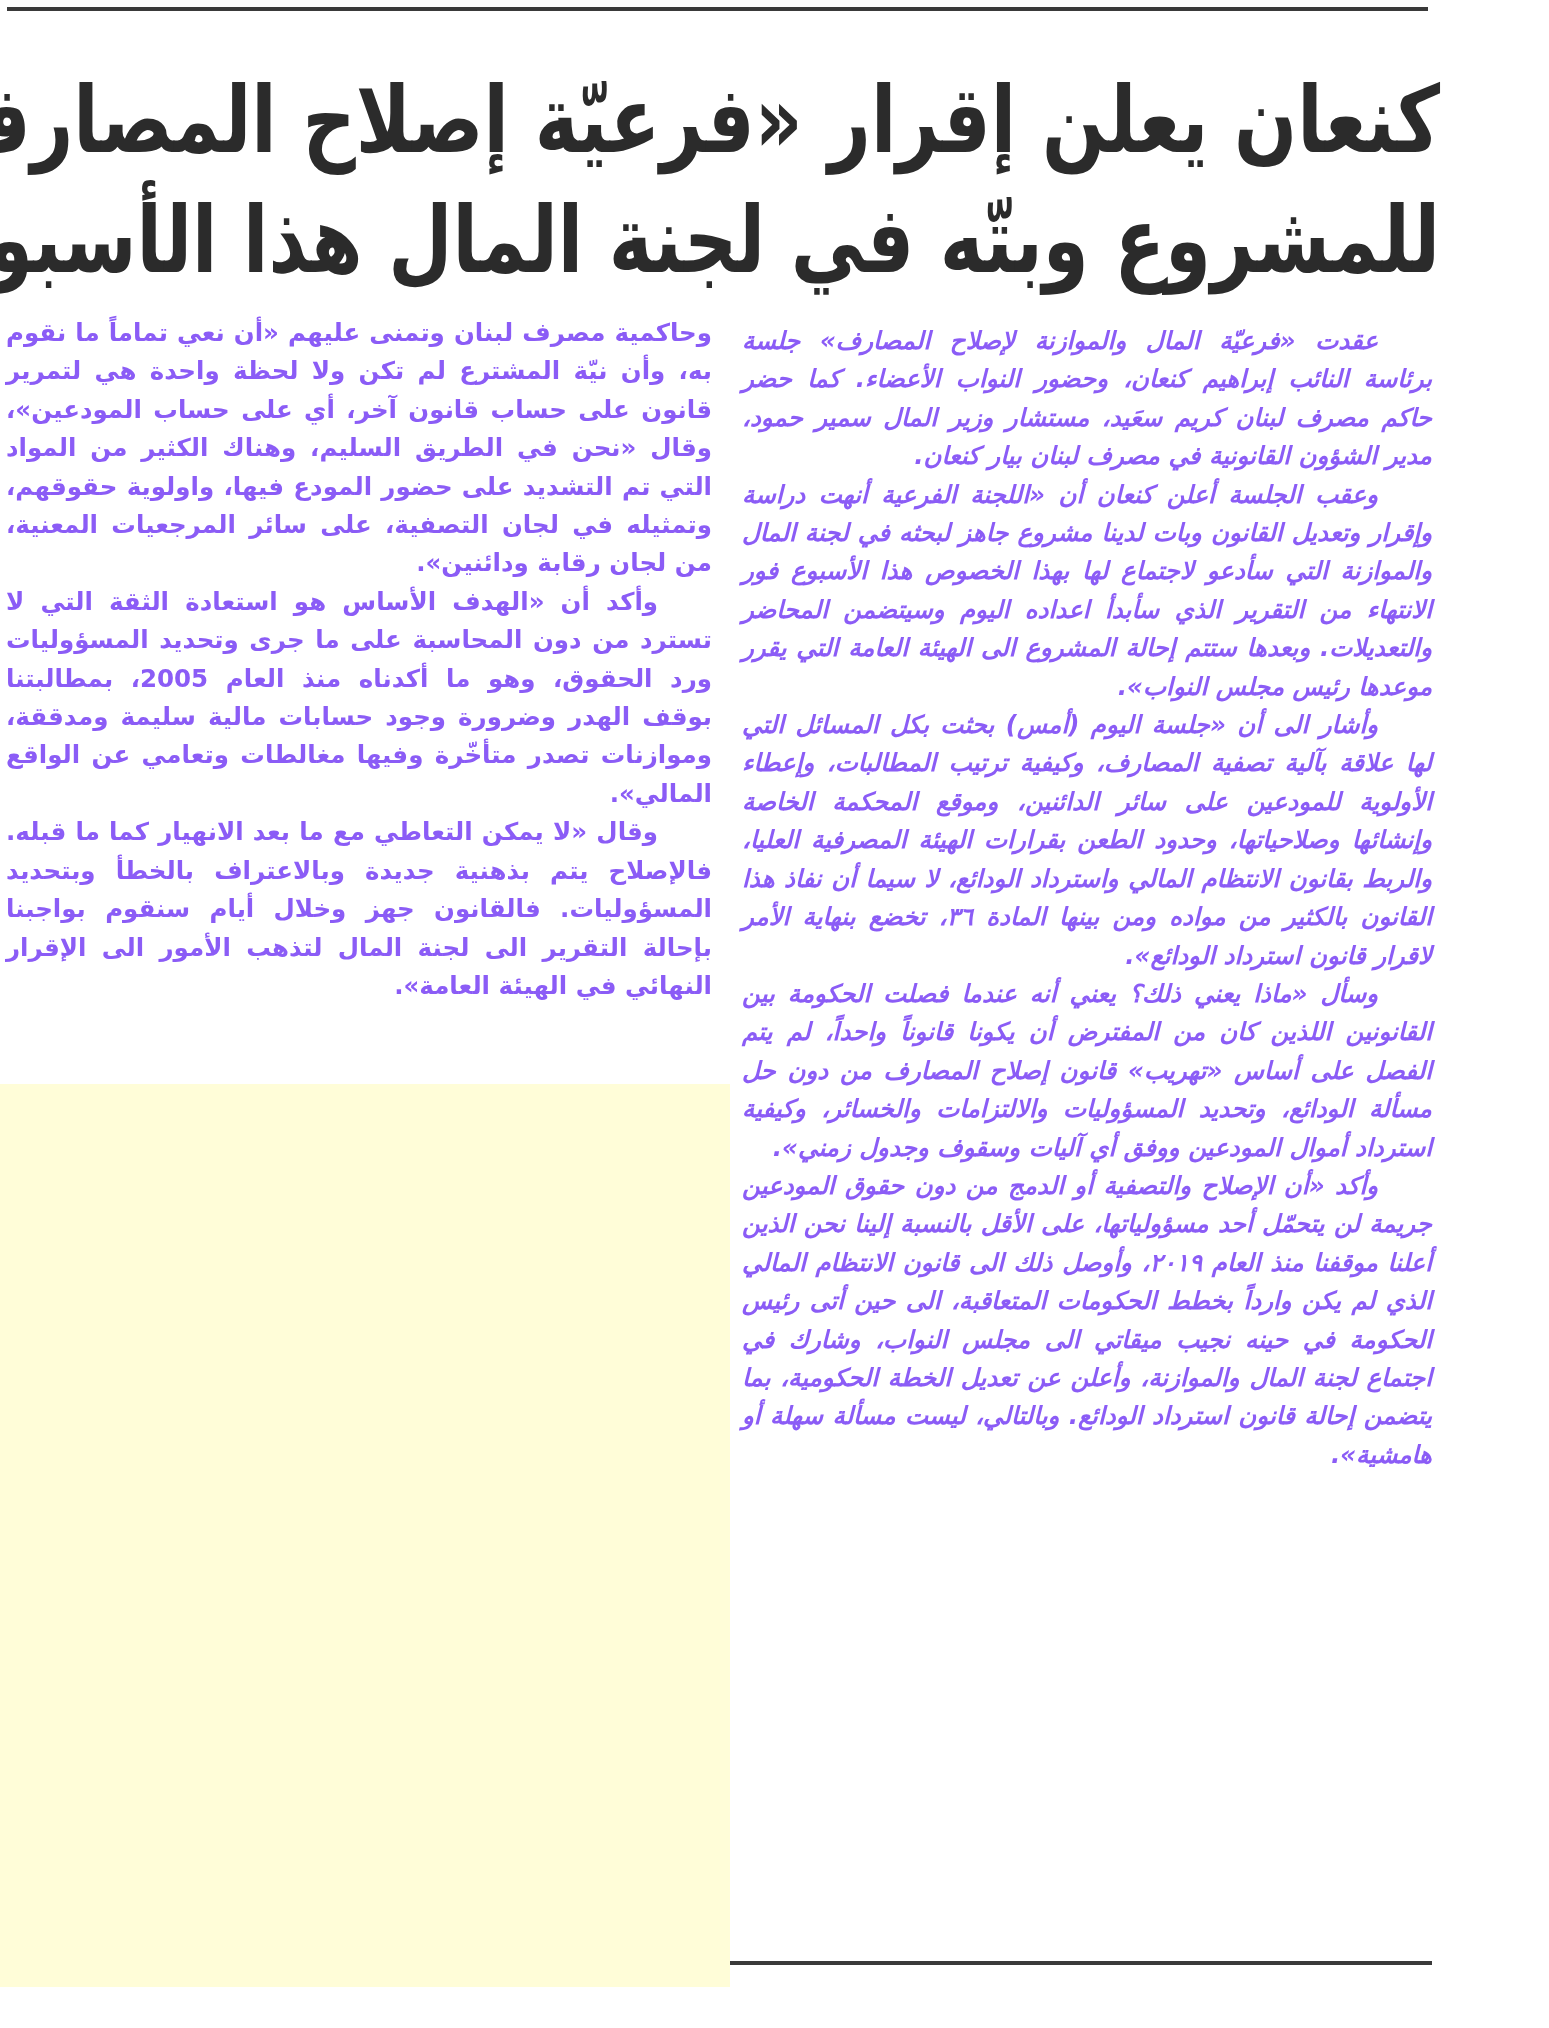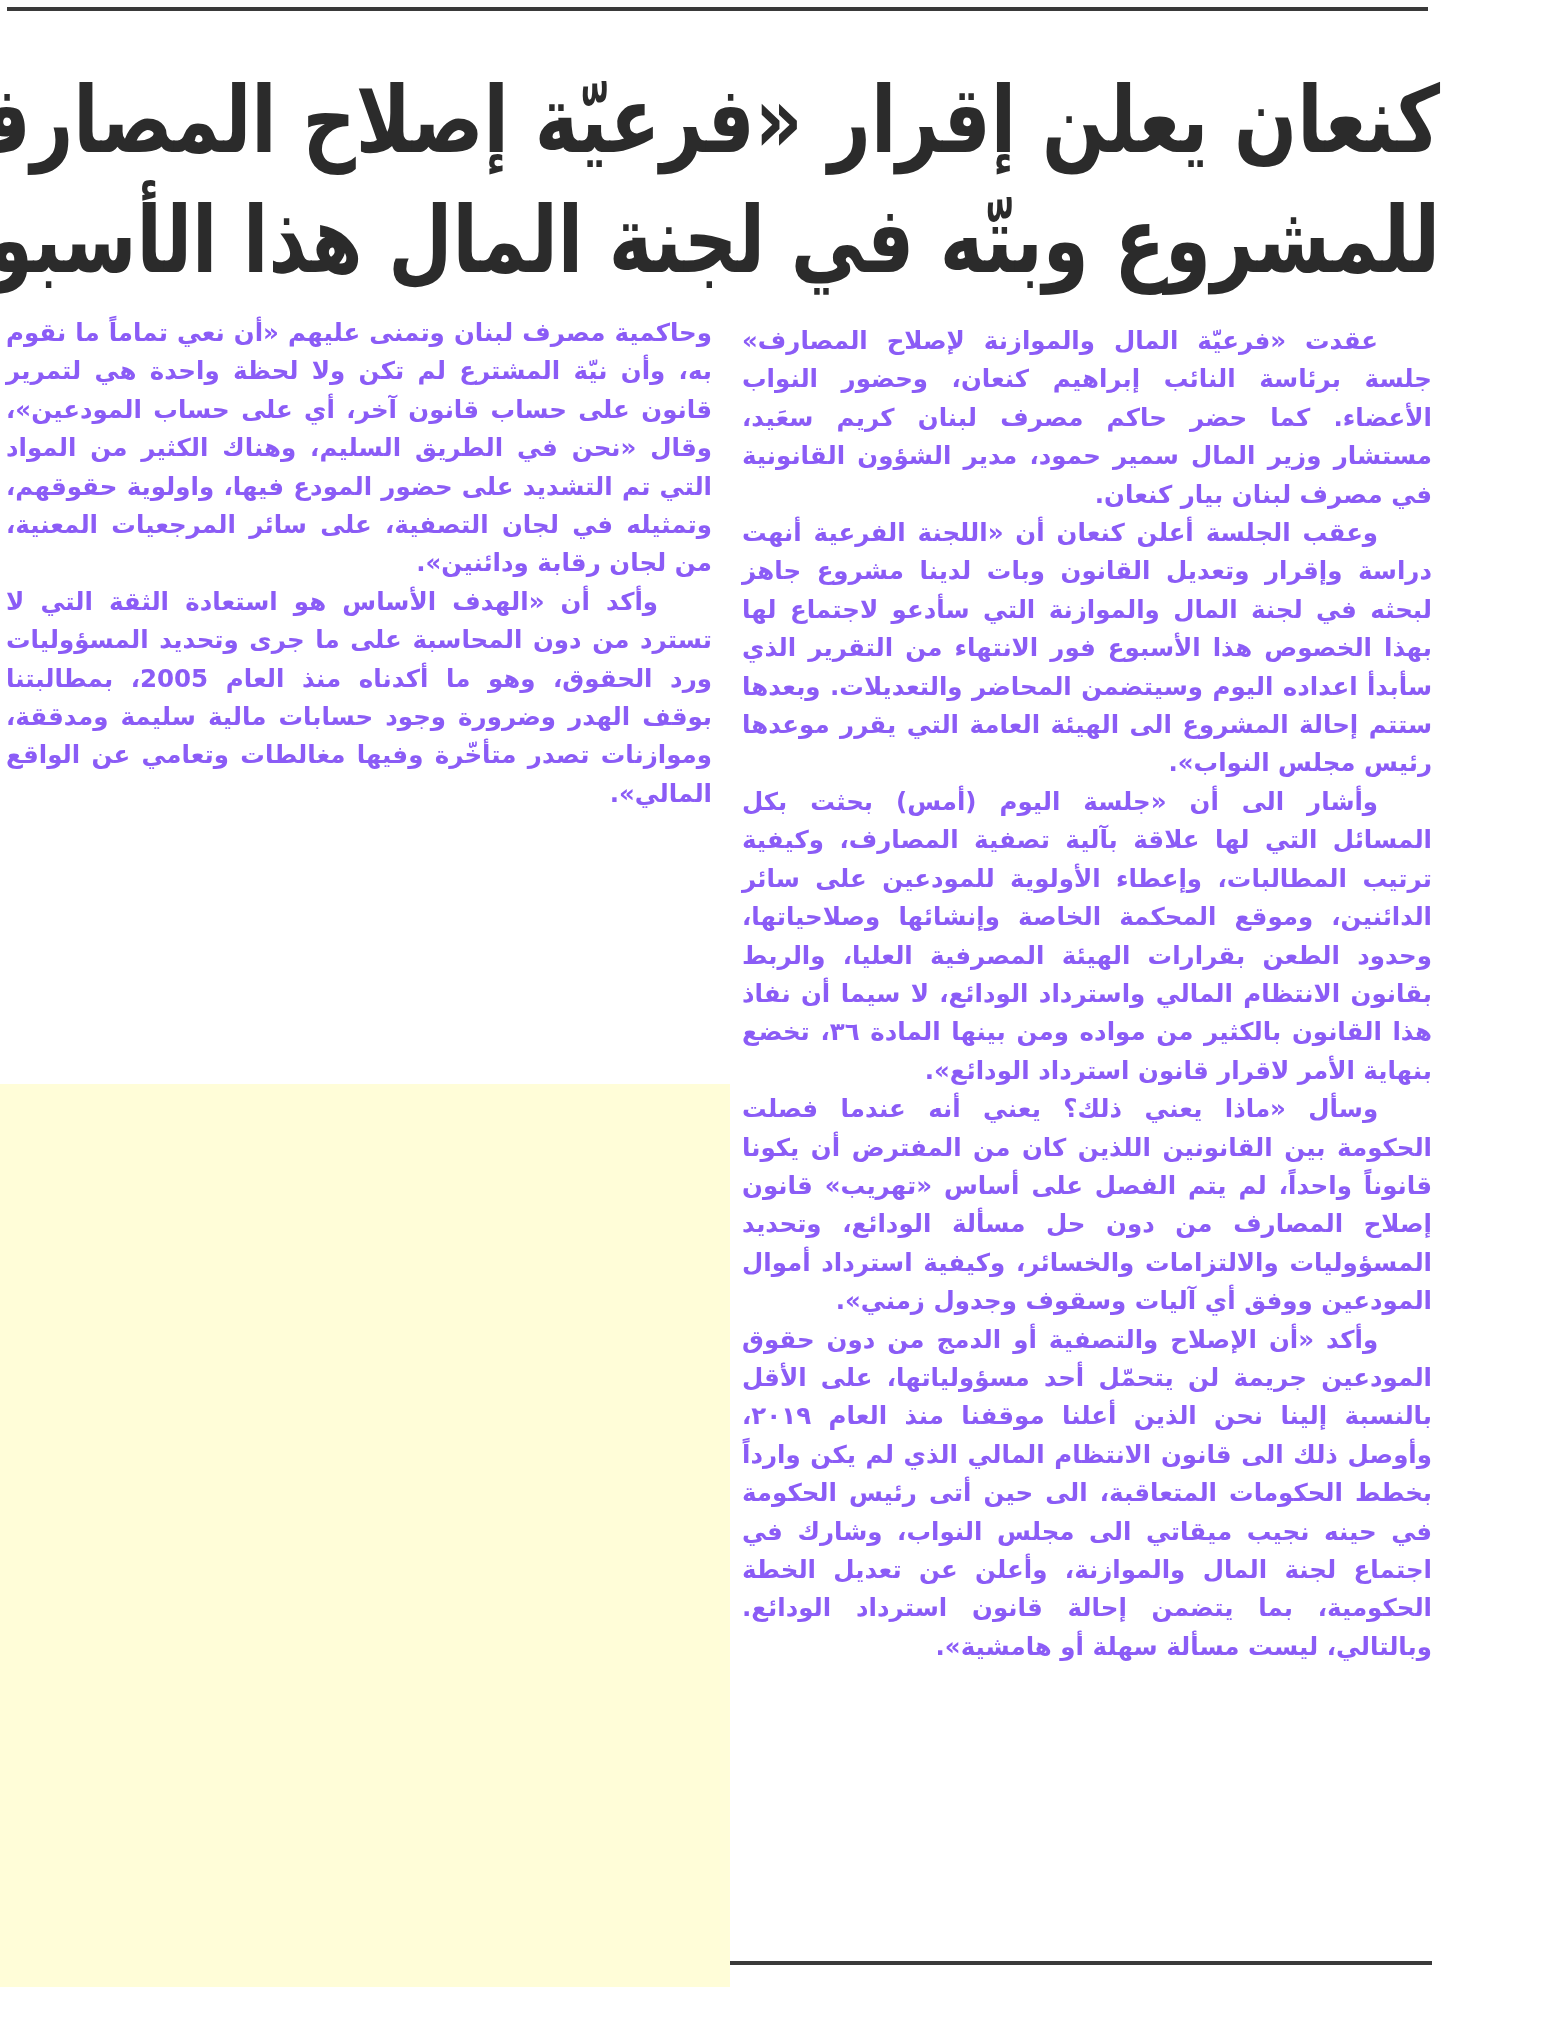--- a/index.html
+++ b/index.html
@@ -55,21 +55,21 @@
       font-weight: bold;
       font-size: 24.5px;
       line-height: 38.4px;
       color: #8b5cf6;
     }
     .col p {
       margin: 0;
       text-indent: 0;
     }
     .col p.indent { text-indent: 2.2em; }
-    .col.right { left: 742px; top: 322px; width: 690px; }
+    .col.right { left: 742px; top: 322px; width: 690px; font-style: italic; }
     .col.left { left: 6px; top: 314px; width: 706px; }
 
     .ad-space {
       position: absolute;
       left: 0;
       top: 1084px;
       width: 730px;
       height: 903px;
       background: #fffdd8;
     }
@@ -88,17 +88,18 @@
   <p class="indent">عقدت «فرعيّة المال والموازنة لإصلاح المصارف» جلسة برئاسة النائب إبراهيم كنعان، وحضور النواب الأعضاء. كما حضر حاكم مصرف لبنان كريم سعَيد، مستشار وزير المال سمير حمود، مدير الشؤون القانونية في مصرف لبنان بيار كنعان.</p>
   <p class="indent">وعقب الجلسة أعلن كنعان أن «اللجنة الفرعية أنهت دراسة وإقرار وتعديل القانون وبات لدينا مشروع جاهز لبحثه في لجنة المال والموازنة التي سأدعو لاجتماع لها بهذا الخصوص هذا الأسبوع فور الانتهاء من التقرير الذي سأبدأ اعداده اليوم وسيتضمن المحاضر والتعديلات. وبعدها ستتم إحالة المشروع الى الهيئة العامة التي يقرر موعدها رئيس مجلس النواب».</p>
   <p class="indent">وأشار الى أن «جلسة اليوم (أمس) بحثت بكل المسائل التي لها علاقة بآلية تصفية المصارف، وكيفية ترتيب المطالبات، وإعطاء الأولوية للمودعين على سائر الدائنين، وموقع المحكمة الخاصة وإنشائها وصلاحياتها، وحدود الطعن بقرارات الهيئة المصرفية العليا، والربط بقانون الانتظام المالي واسترداد الودائع، لا سيما أن نفاذ هذا القانون بالكثير من مواده ومن بينها المادة ٣٦، تخضع بنهاية الأمر لاقرار قانون استرداد الودائع».</p>
   <p class="indent">وسأل «ماذا يعني ذلك؟ يعني أنه عندما فصلت الحكومة بين القانونين اللذين كان من المفترض أن يكونا قانوناً واحداً، لم يتم الفصل على أساس «تهريب» قانون إصلاح المصارف من دون حل مسألة الودائع، وتحديد المسؤوليات والالتزامات والخسائر، وكيفية استرداد أموال المودعين ووفق أي آليات وسقوف وجدول زمني».</p>
   <p class="indent">وأكد «أن الإصلاح والتصفية أو الدمج من دون حقوق المودعين جريمة لن يتحمّل أحد مسؤولياتها، على الأقل بالنسبة إلينا نحن الذين أعلنا موقفنا منذ العام ٢٠١٩، وأوصل ذلك الى قانون الانتظام المالي الذي لم يكن وارداً بخطط الحكومات المتعاقبة، الى حين أتى رئيس الحكومة في حينه نجيب ميقاتي الى مجلس النواب، وشارك في اجتماع لجنة المال والموازنة، وأعلن عن تعديل الخطة الحكومية، بما يتضمن إحالة قانون استرداد الودائع. وبالتالي، ليست مسألة سهلة أو هامشية».</p>
 </div>
 
 <div class="col left">
   <p>وحاكمية مصرف لبنان وتمنى عليهم «أن نعي تماماً ما نقوم به، وأن نيّة المشترع لم تكن ولا لحظة واحدة هي لتمرير قانون على حساب قانون آخر، أي على حساب المودعين»، وقال «نحن في الطريق السليم، وهناك الكثير من المواد التي تم التشديد على حضور المودع فيها، واولوية حقوقهم، وتمثيله في لجان التصفية، على سائر المرجعيات المعنية، من لجان رقابة ودائنين».</p>
   <p class="indent">وأكد أن «الهدف الأساس هو استعادة الثقة التي لا تسترد من دون المحاسبة على ما جرى وتحديد المسؤوليات ورد الحقوق، وهو ما أكدناه منذ العام 2005، بمطالبتنا بوقف الهدر وضرورة وجود حسابات مالية سليمة ومدققة، وموازنات تصدر متأخّرة وفيها مغالطات وتعامي عن الواقع المالي».</p>
+  <p class="indent">وقال «لا يمكن التعاطي مع ما بعد الانهيار كما ما قبله. فالإصلاح يتم بذهنية جديدة وبالاعتراف بالخطأ وبتحديد المسؤوليات. فالقانون جهز وخلال أيام سنقوم بواجبنا بإحالة التقرير الى لجنة المال لتذهب الأمور الى الإقرار النهائي في الهيئة العامة».</p>
 </div>
 
 <div class="ad-space"></div>
 
 <div class="rule bottom"></div>
 
 </body></html>

